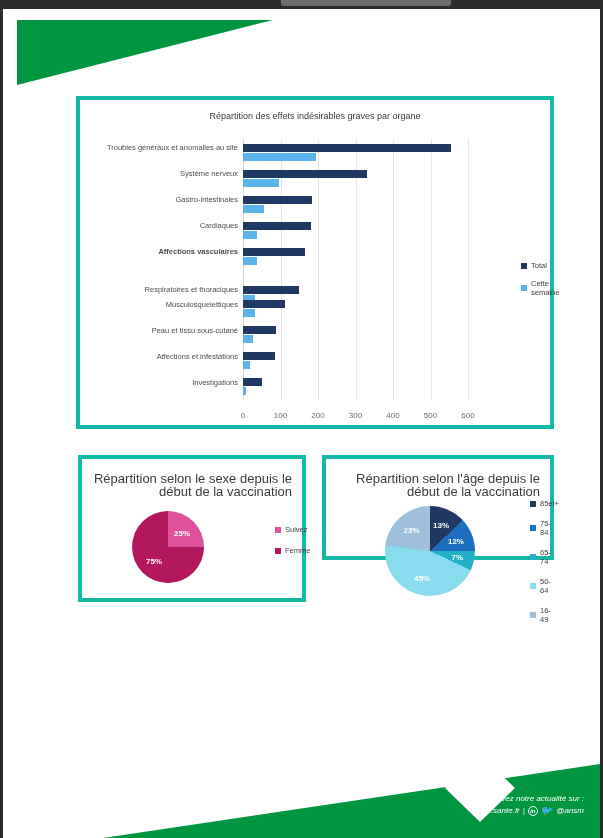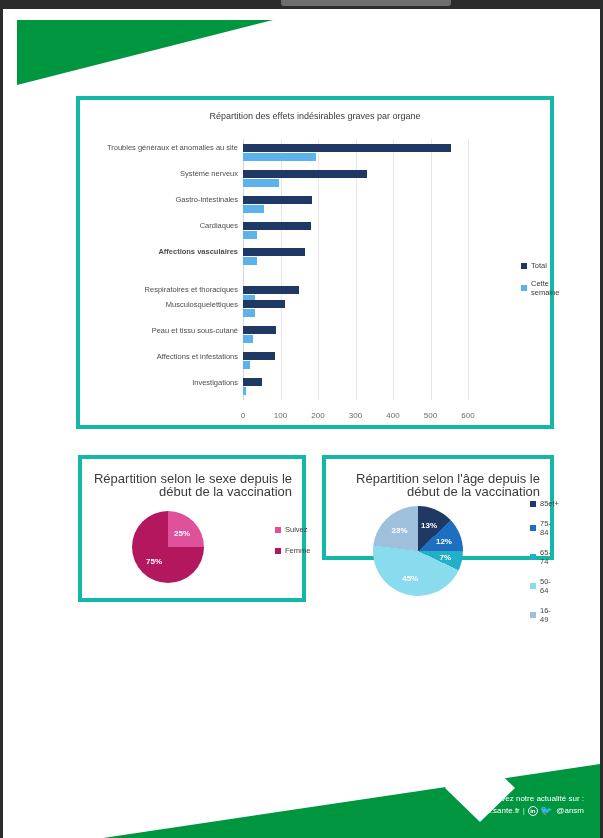--- a/index.html
+++ b/index.html
@@ -126,21 +126,21 @@
 
   
   #sex-panel { left: 75px; top: 446px; width: 228px; height: 147px; }
   #age-panel { left: 319px; top: 446px; width: 232px; height: 105px; }
 
   .pie {
     position: absolute;
     border-radius: 50%;
   }
   #sex-pie { left: 50px; top: 52px; width: 72px; height: 72px; }
-  #age-pie { left: 47px; top: 47px; width: 90px; height: 90px; }
+  #age-pie { left: 59px; top: 47px; width: 90px; height: 90px; }
 
   .pie-label {
     position: absolute;
     font-size: 8px;
     font-weight: bold;
     color: #ffffff;
     transform: translate(-50%, -50%);
     white-space: nowrap;
   }
   .pie-legend {
@@ -149,21 +149,21 @@
     color: #3f3f3f;
   }
   #sex-legend { left: 156px; top: 66px; }
   #age-legend { left: 167px; top: 40px; }
   .pie-legend .legend-item { margin-bottom: 12px; }
   #age-legend .legend-item { margin-bottom: 11px; }
 
   
   .footer {
     position: absolute; left: 0; bottom: 0;
-    width: 597px; height: 88px;
+    width: 597px; height: 88px; font-style: italic;
   }
   .footer svg { display: block; }
   .footer-text {
     position: absolute;
     right: 16px; bottom: 21px;
     text-align: right;
     color: #ffffff;
     font-size: 8px;
     line-height: 12px;
     white-space: nowrap;

